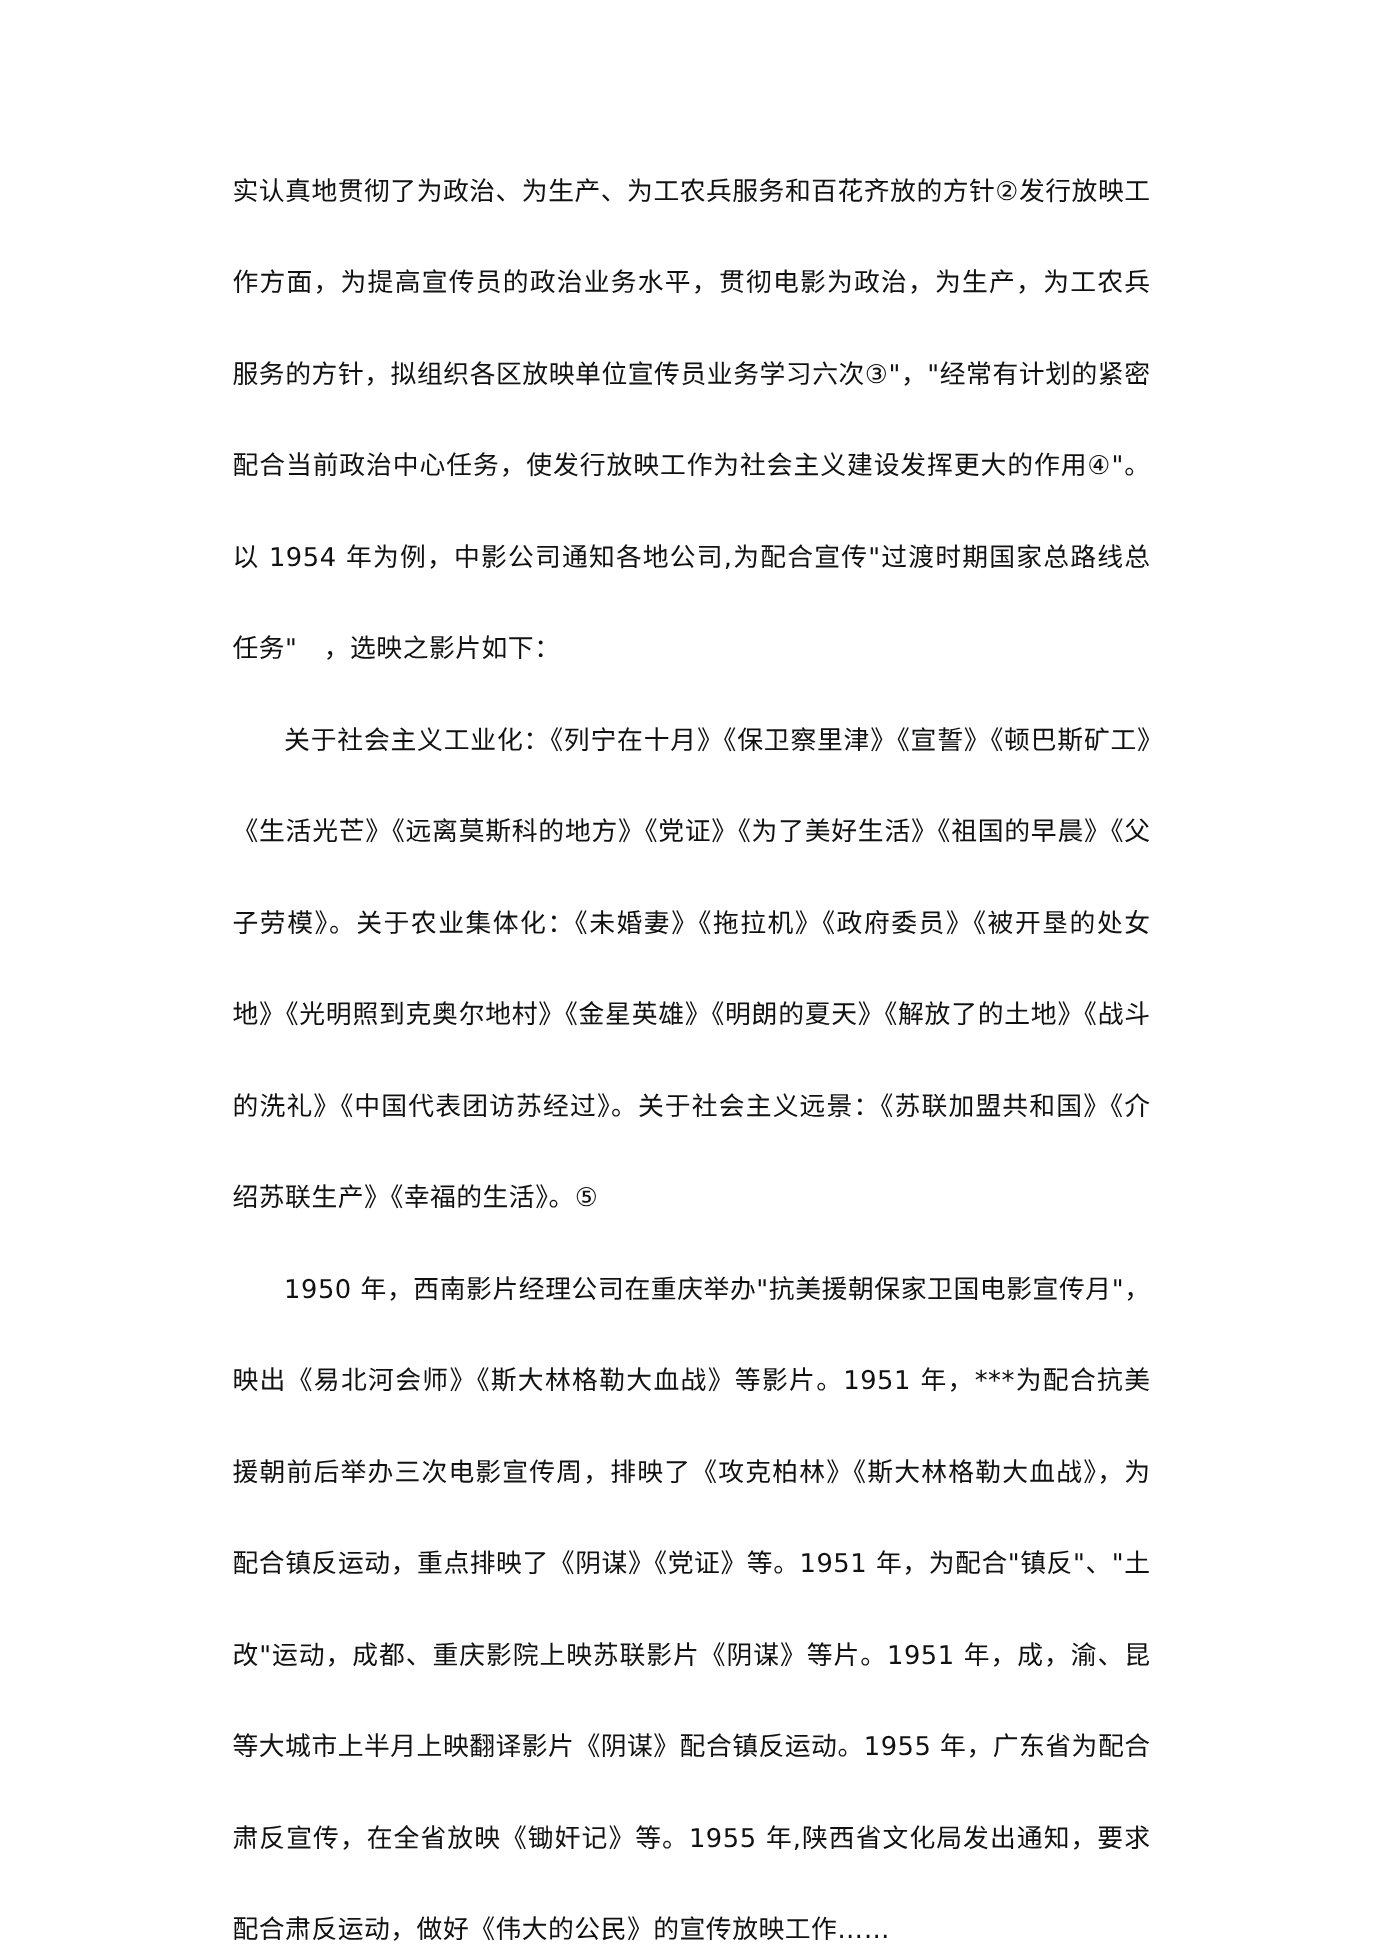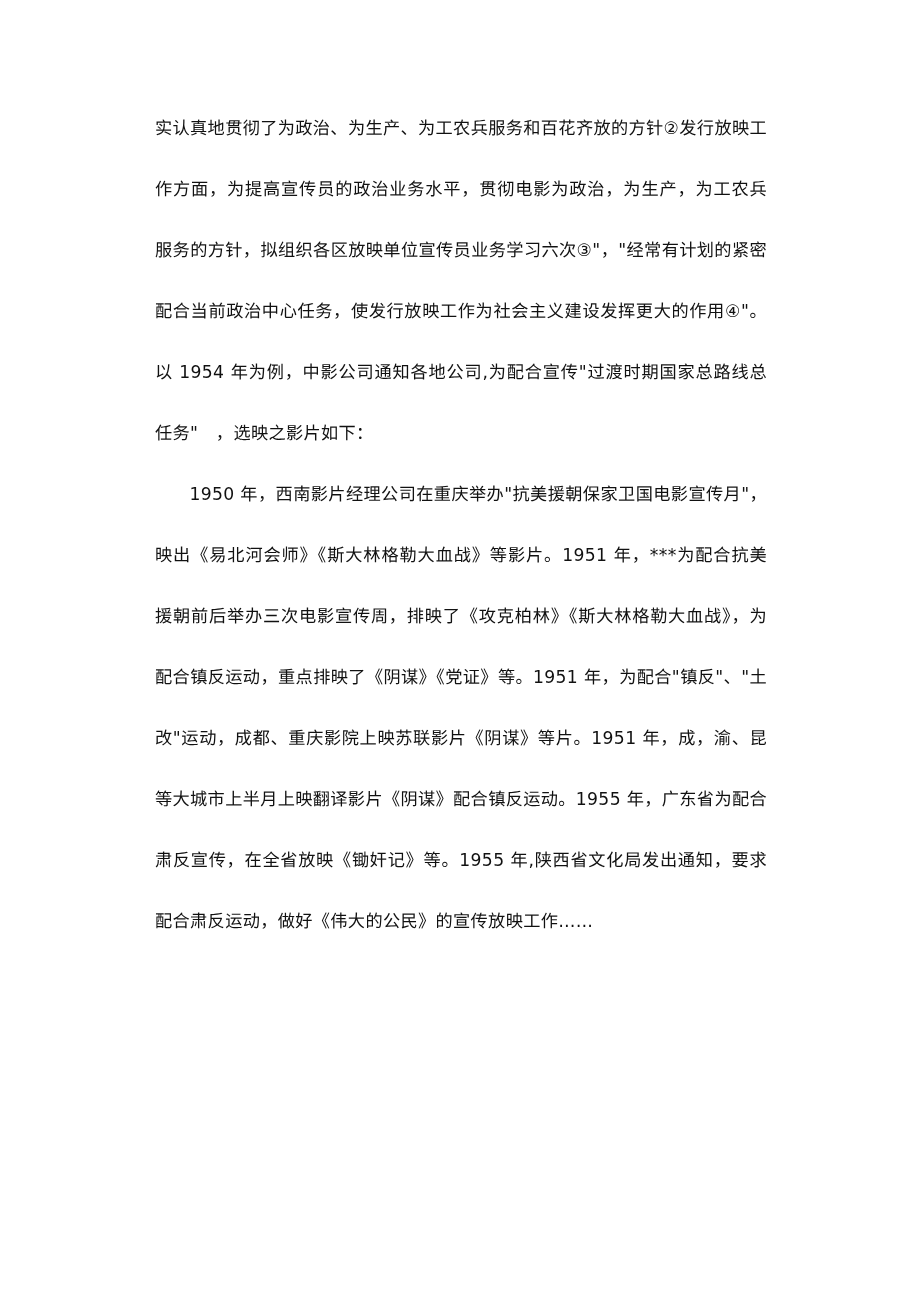--- a/index.html
+++ b/index.html
@@ -59,18 +59,19 @@
 </style>
 </head>
 <body>
 
 <div id="page">
 
   <div id="text-body">
 
     <p class="para no-indent">实认真地贯彻了为政治、为生产、为工农兵服务和百花齐放的方针②发行放映工作方面，为提高宣传员的政治业务水平，贯彻电影为政治，为生产，为工农兵服务的方针，拟组织各区放映单位宣传员业务学习六次③"，"经常有计划的紧密配合当前政治中心任务，使发行放映工作为社会主义建设发挥更大的作用④"。以 1954 年为例，中影公司通知各地公司,为配合宣传"过渡时期国家总路线总任务"　，选映之影片如下：</p>
 
+    <p class="para">关于社会主义工业化：《列宁在十月》《保卫察里津》《宣誓》《顿巴斯矿工》《生活光芒》《远离莫斯科的地方》《党证》《为了美好生活》《祖国的早晨》《父子劳模》。关于农业集体化：《未婚妻》《拖拉机》《政府委员》《被开垦的处女地》《光明照到克奥尔地村》《金星英雄》《明朗的夏天》《解放了的土地》《战斗的洗礼》《中国代表团访苏经过》。关于社会主义远景：《苏联加盟共和国》《介绍苏联生产》《幸福的生活》。⑤</p>
 
     <p class="para">1950 年，西南影片经理公司在重庆举办"抗美援朝保家卫国电影宣传月"，映出《易北河会师》《斯大林格勒大血战》等影片。1951 年，***为配合抗美援朝前后举办三次电影宣传周，排映了《攻克柏林》《斯大林格勒大血战》，为配合镇反运动，重点排映了《阴谋》《党证》等。1951 年，为配合"镇反"、"土改"运动，成都、重庆影院上映苏联影片《阴谋》等片。1951 年，成，渝、昆等大城市上半月上映翻译影片《阴谋》配合镇反运动。1955 年，广东省为配合肃反宣传，在全省放映《锄奸记》等。1955 年,陕西省文化局发出通知，要求配合肃反运动，做好《伟大的公民》的宣传放映工作……</p>
 
   </div>
 
 </div>
 
 </body></html>

